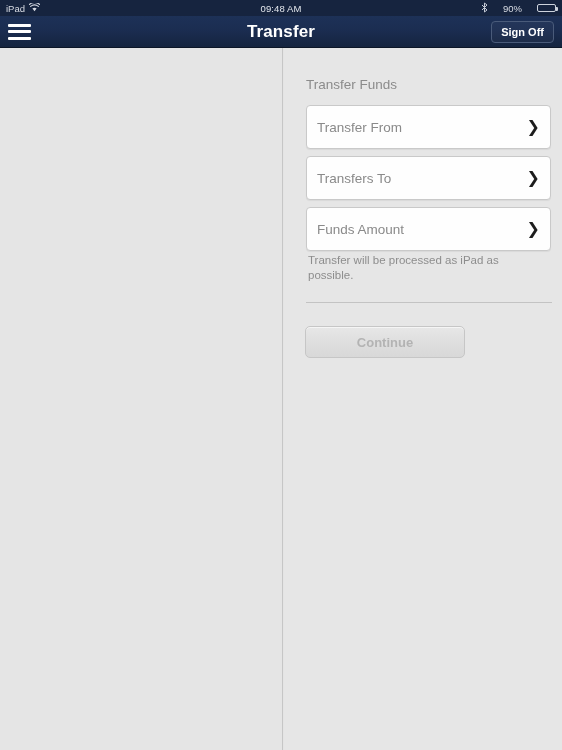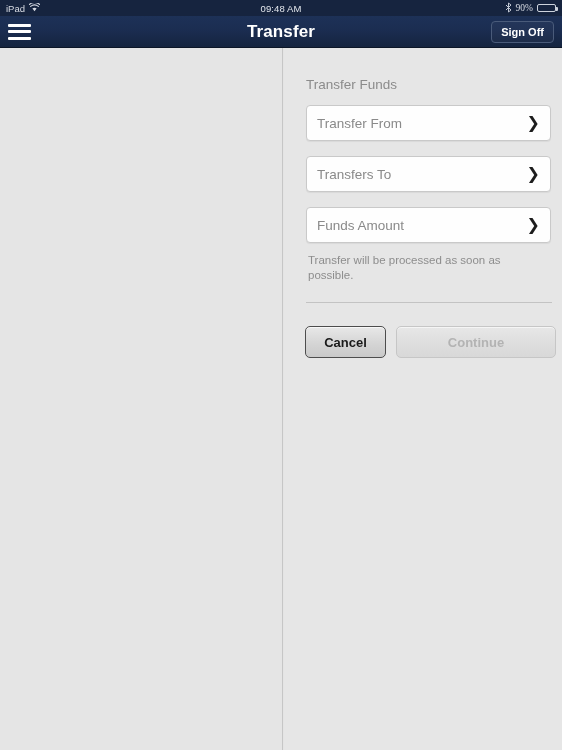--- a/index.html
+++ b/index.html
@@ -51,23 +51,22 @@
     left: 0; right: 0;
     text-align: center;
     font-size: 9.5px;
     color: #e2e6ec;
     letter-spacing: 0.1px;
   }
   .status-right {
     margin-left: auto;
     display: flex;
     align-items: center;
-    gap: 4px;
+    gap: 15px;
     z-index: 2;
-    font-family: Liberation Serif, serif;
   }
   .wifi-icon { display: block; }
   .bt-icon { display: block; }
   .battery {
     position: relative;
     width: 19px;
     height: 8.5px;
     border: 1px solid #cdd3dd;
     border-radius: 2px;
     padding: 1px;
@@ -175,21 +174,21 @@
     left: 22px;
     top: 29px;
     font-size: 13.5px;
     color: #8b8b8b;
   }
 
   .field {
     position: absolute;
     left: 22px;
     width: 245px;
-    height: 36px;
+    height: 44px;
     background: #fefefe;
     border: 1px solid #c9c9c9;
     border-radius: 4px;
     box-shadow: 0 1px 1px rgba(0,0,0,0.06);
     display: flex;
     align-items: center;
     padding: 0 10px;
     cursor: pointer;
   }
   .field-1 { top: 57px; }
@@ -318,24 +317,23 @@
       <div class="field field-2">
         <span class="field-label">Transfers To</span>
         <span class="chevron">❯</span>
       </div>
 
       <div class="field field-3">
         <span class="field-label">Funds Amount</span>
         <span class="chevron">❯</span>
       </div>
 
-      <div class="helper-text">Transfer will be processed as soon as possible.</div>
+      <div class="helper-text">Transfer will be processed as iPad as possible.</div>
 
       <div class="divider"></div>
 
       <div class="btn-row">
-        <div class="btn btn-cancel">Cancel</div>
         <div class="btn btn-continue">Continue</div>
       </div>
 
     </div>
   </div>
 </div>
 
 </body></html>

